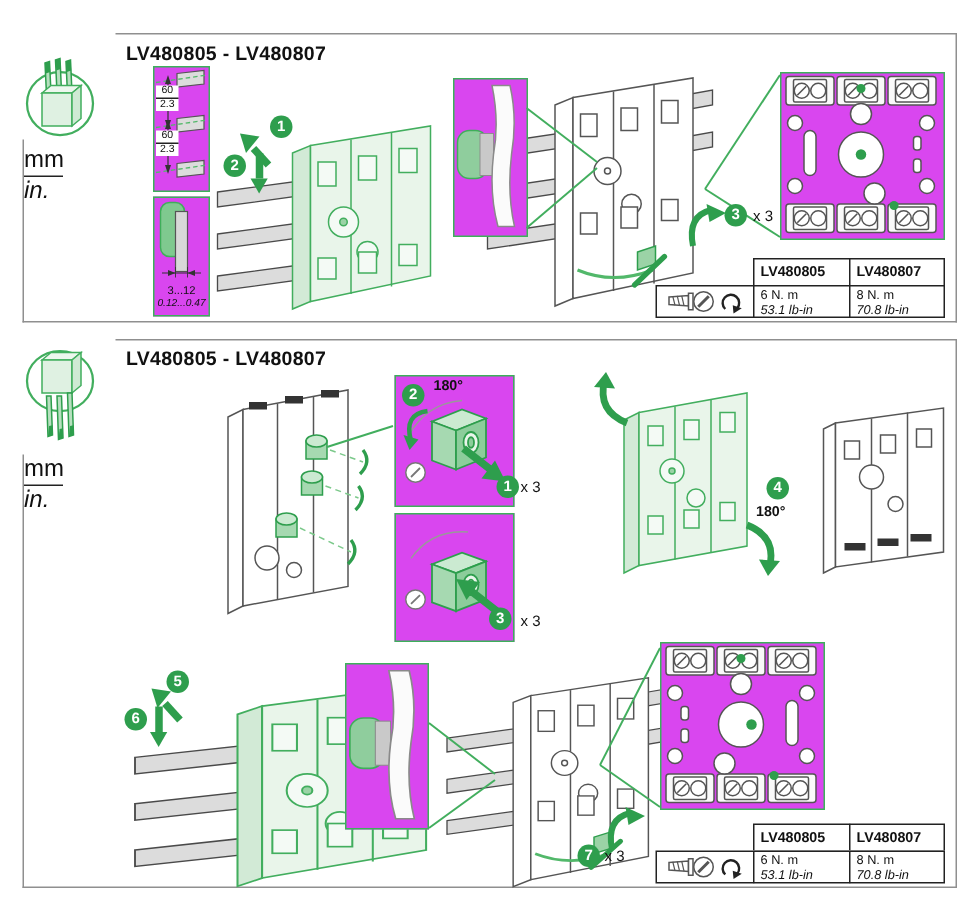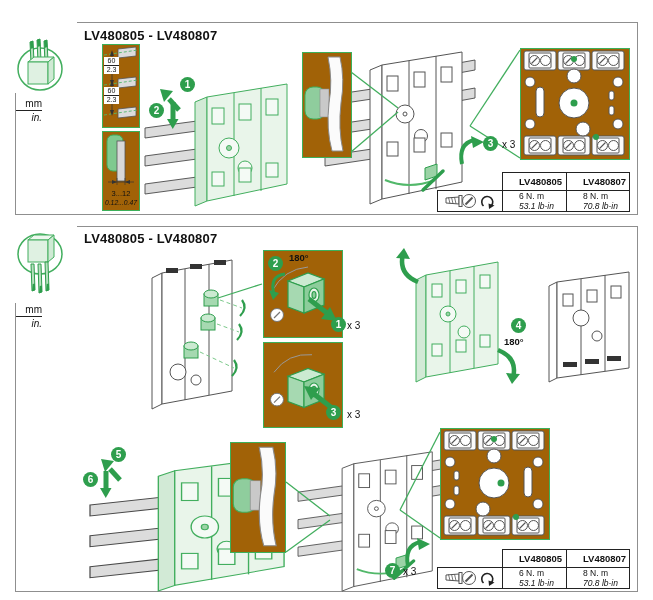--- a/index.html
+++ b/index.html
@@ -4,27 +4,27 @@
 <style>
   *{margin:0;padding:0;box-sizing:border-box}
   html,body{background:#fff}
   body{width:653px;height:600px;font-family:"Liberation Sans",sans-serif;position:relative;overflow:hidden}
   .page{position:relative;width:653px;height:528px;background:#fff}
   .frame{position:absolute;background:#8f8f8f}
   .title{position:absolute;font-weight:bold;font-size:13px;color:#111;letter-spacing:.2px;white-space:nowrap}
   .badge{position:absolute;width:15px;height:15px;border-radius:50%;background:#2E9E4D;color:#fff;font-size:10px;font-weight:bold;line-height:15px;text-align:center;z-index:6}
   .xlabel{position:absolute;font-size:10px;font-weight:normal;color:#111;z-index:6;white-space:nowrap}
   .rot{position:absolute;font-size:9.5px;font-weight:bold;color:#111;z-index:6;white-space:nowrap}
-  .gbox{position:absolute;border:1.6px solid #3CB05A;background:#a16207;z-index:2}
-  .cell{position:absolute;border:1px solid #222;background:#fff;display:flex;align-items:center;padding-left:16px;z-index:4}
+  .gbox{position:absolute;border:1.6px solid #3CB05A;background:#d946ef;z-index:2}
+  .cell{position:absolute;border:1px solid #222;background:#fff;display:flex;align-items:center;padding-left:4px;z-index:4}
   .cell.hdr{font-weight:bold;font-size:9.5px;color:#111}
   .cell.val{font-size:8.5px;line-height:10px;flex-direction:column;align-items:flex-start;justify-content:center;color:#111}
   .cell.val .imp{font-style:italic}
   .cell.icon{justify-content:center;padding-left:0;gap:3px}
-  .unitfrac{position:absolute;width:26px;text-align:right;font-size:10px;color:#111;z-index:3}
+  .unitfrac{position:absolute;width:26px;text-align:left;font-size:16px;color:#111;z-index:3}
   .unitfrac .m{border-bottom:1px solid #222;padding-bottom:1px}
   .unitfrac .i{font-style:italic;padding-top:1px}
   .dimfrac{position:absolute;width:15px;text-align:center;font-size:7px;line-height:8px;color:#111;background:#fff;z-index:3}
   .dimfrac .m{border-bottom:1px solid #222}
   .ttxt{position:absolute;width:100%;text-align:center;font-size:7.5px;color:#111}
   .ttxt.i{font-style:italic;font-size:6.8px}
   svg{position:absolute;overflow:visible}
   .z5{z-index:5}.z3{z-index:3}.z1{z-index:1}
 </style>
 </head>

